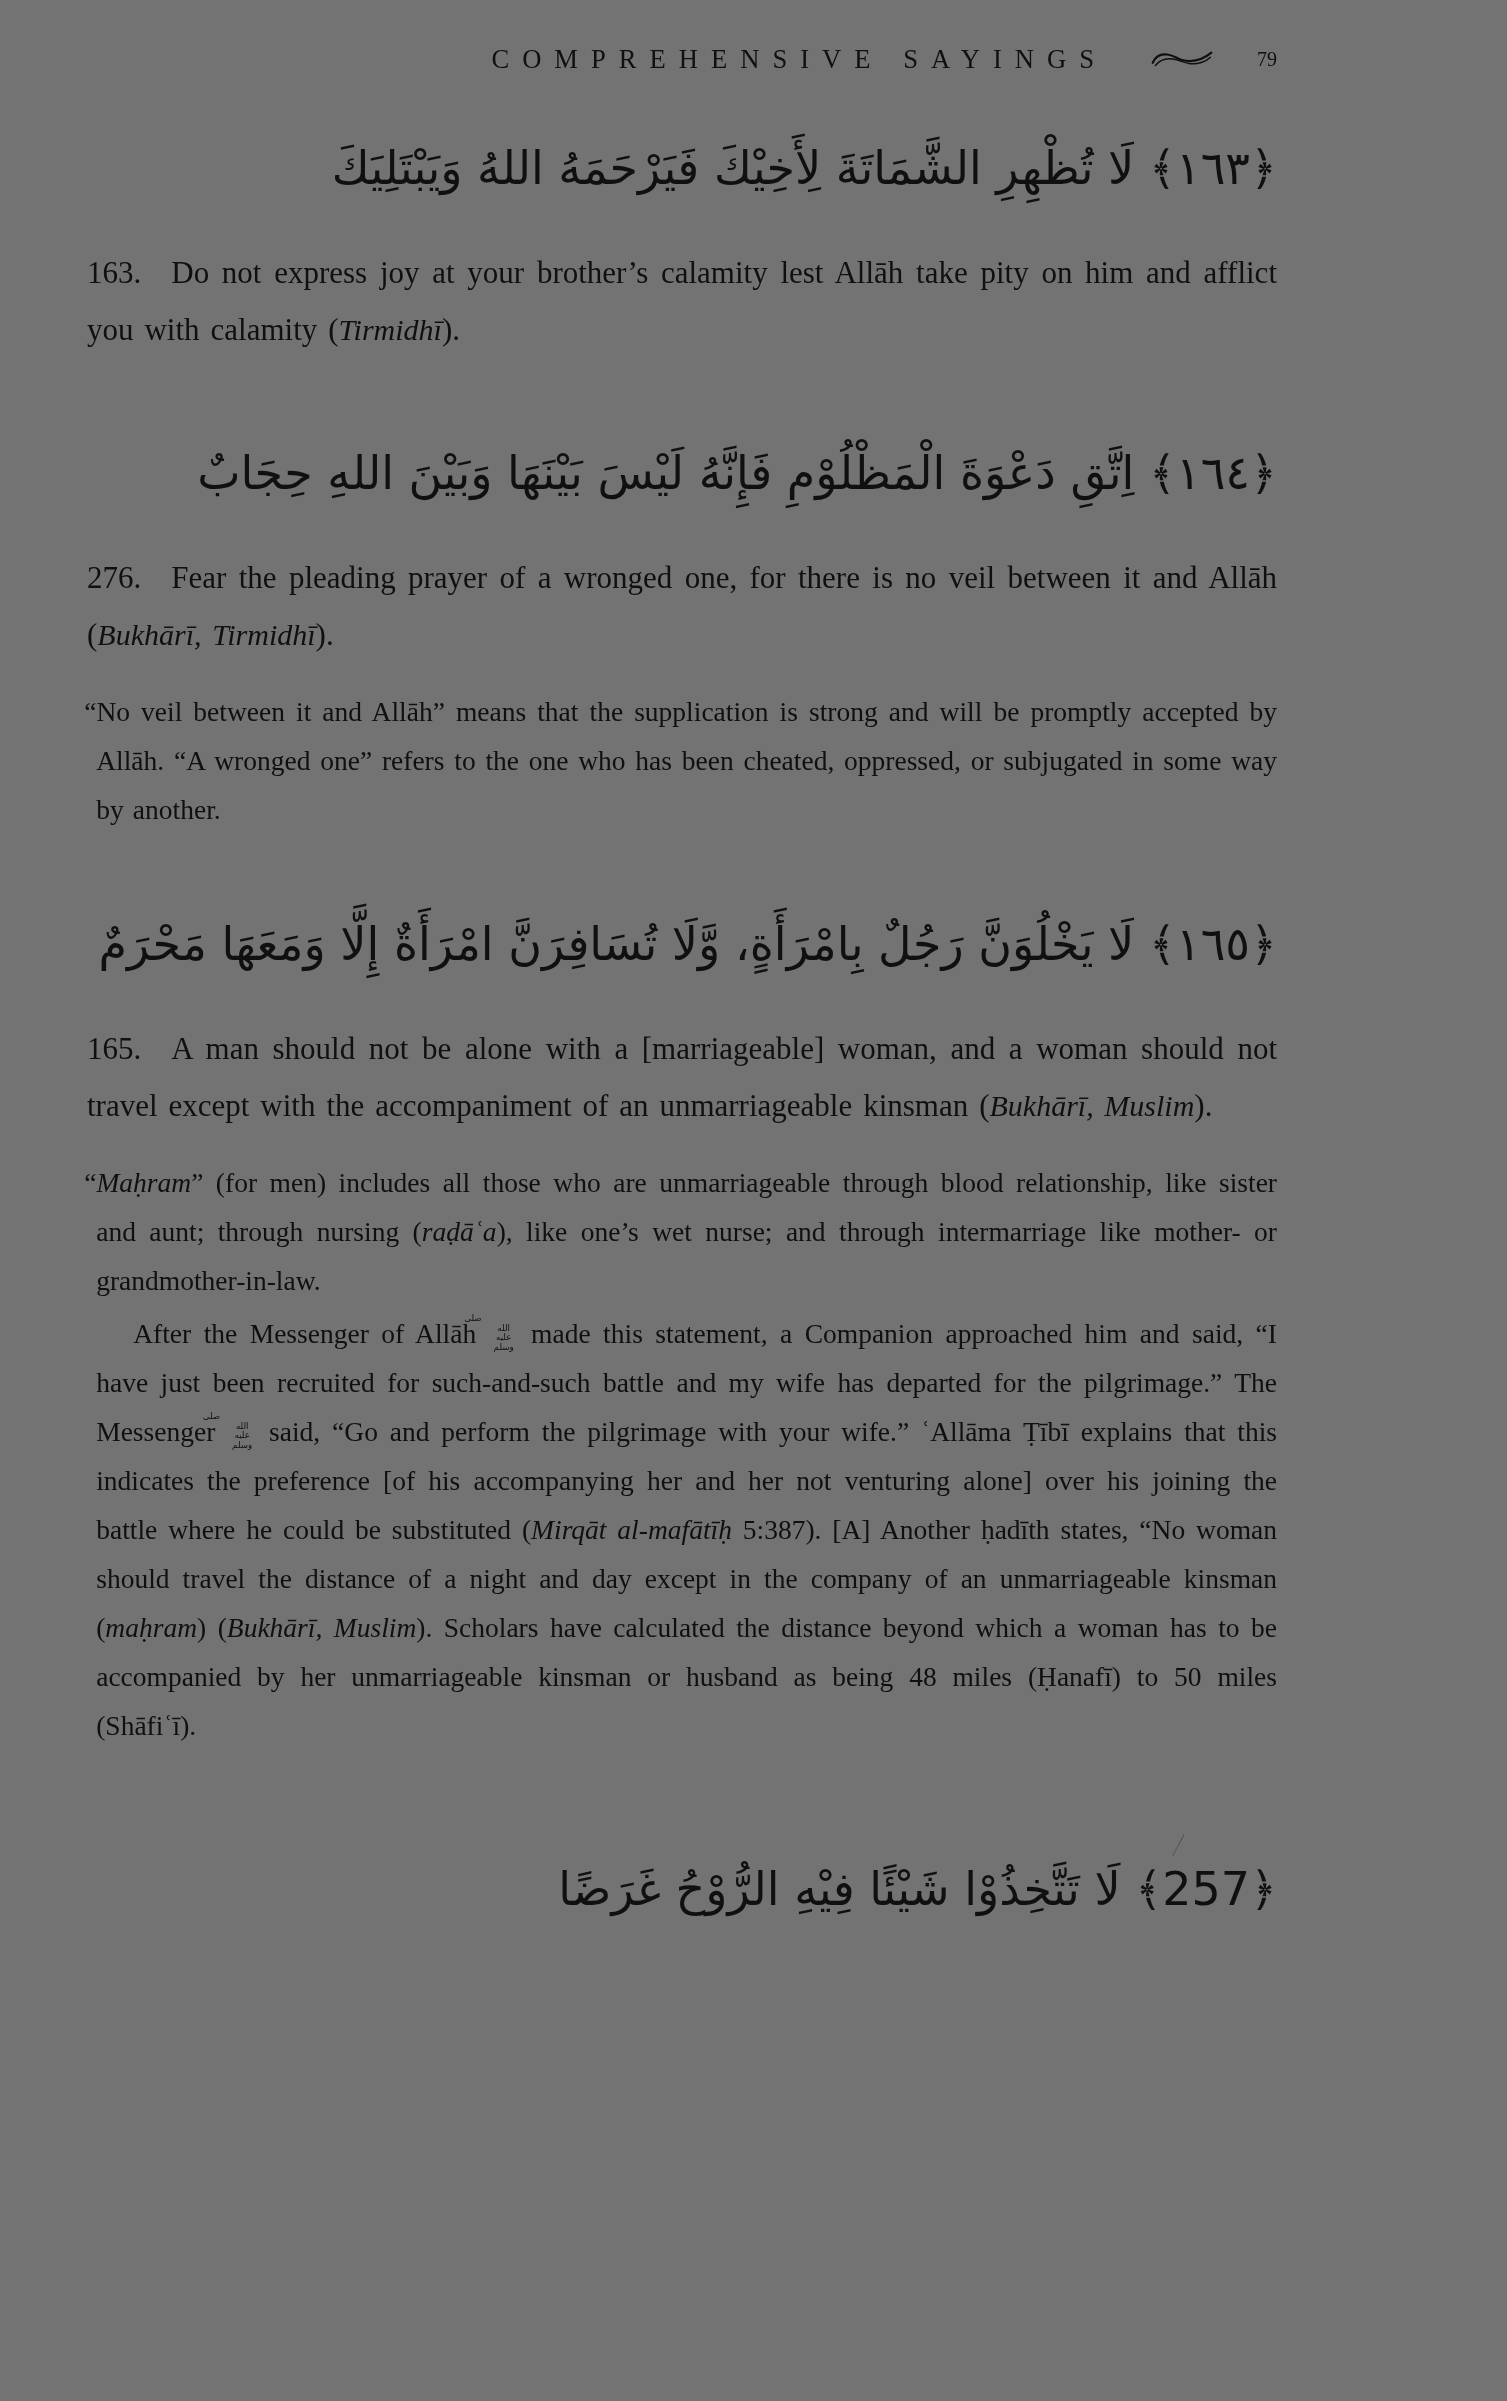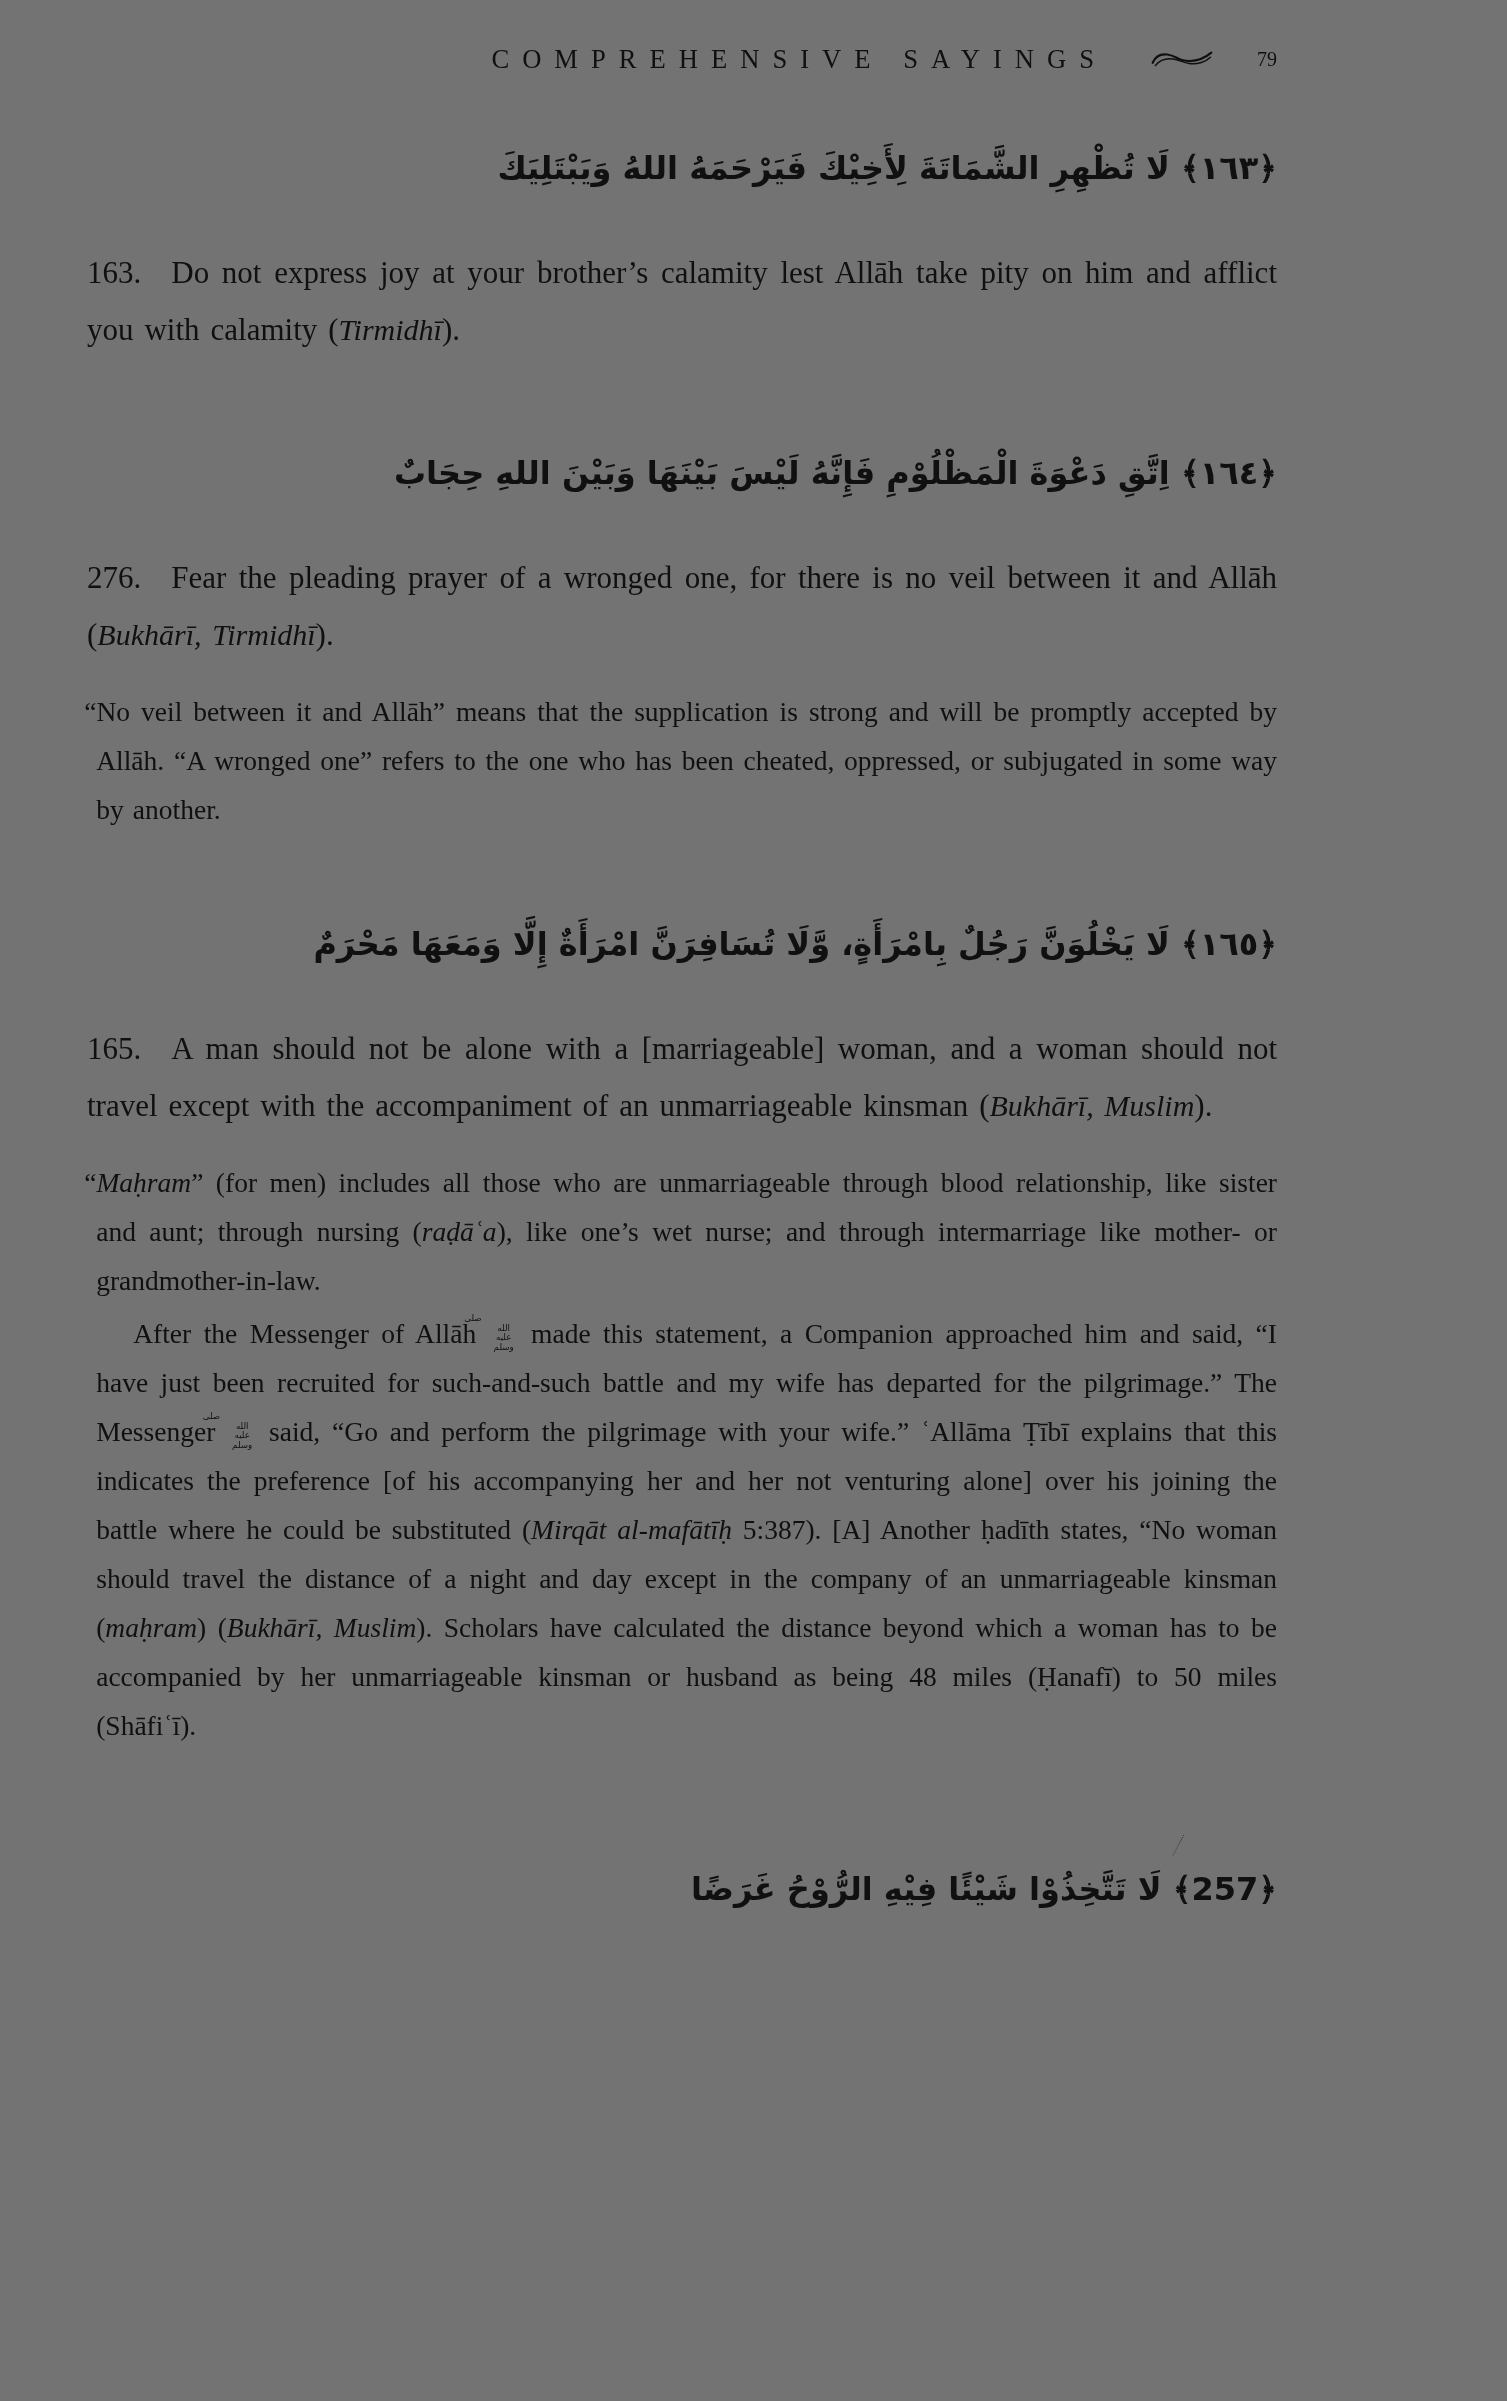--- a/index.html
+++ b/index.html
@@ -20,22 +20,22 @@
   }
   .rh-title{font-size:26.6px;letter-spacing:13px;white-space:nowrap;}
   .rh-orn{display:inline-flex;align-items:center;}
   .rh-num{font-size:20px;}
 
   
   .arabic{
     direction:rtl;unicode-bidi:isolate;
     text-align:right;
     font-family:"DejaVu Sans",sans-serif;
-    font-weight:700;
-    font-size:32px;line-height:103px;
+    font-weight:400;
+    font-size:46px;line-height:103px;
   }
   .a163{margin-top:40px;}
   .a164{margin-top:64px;}
   .a165{margin-top:59px;}
   .a166{margin-top:88px;}
 
   
   .trans{
     font-size:31px;line-height:57px;
     text-align:justify;

